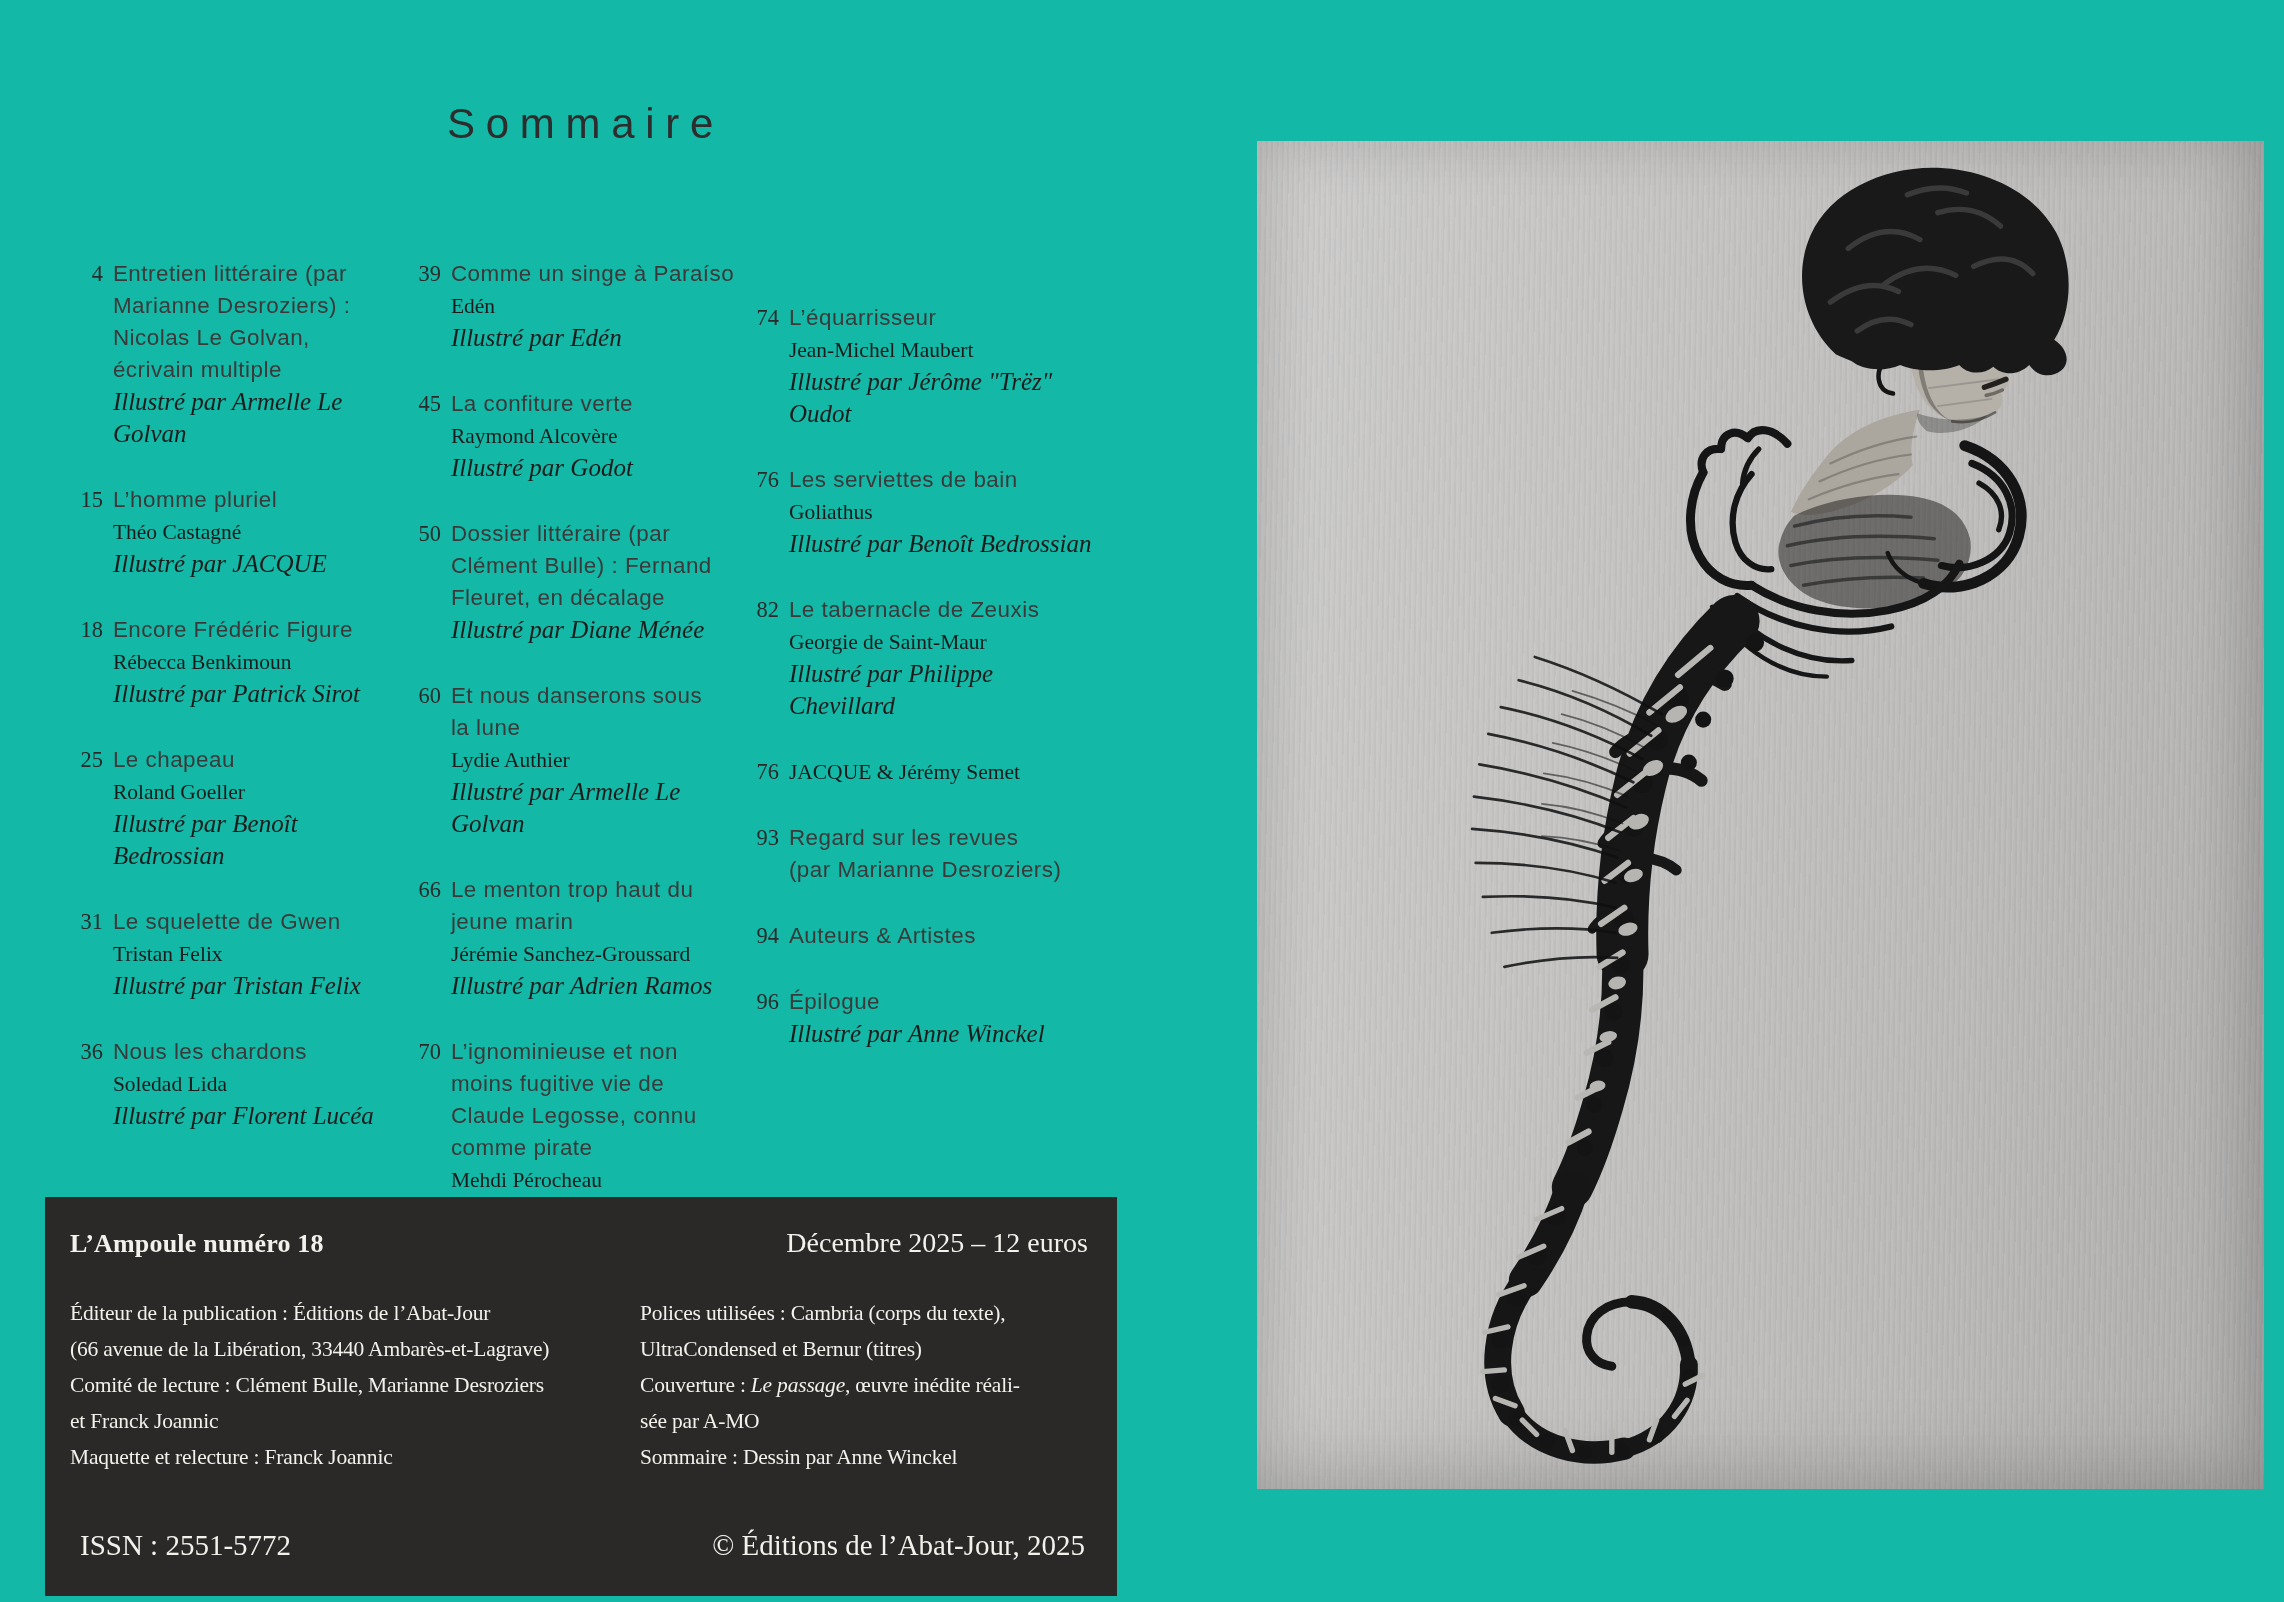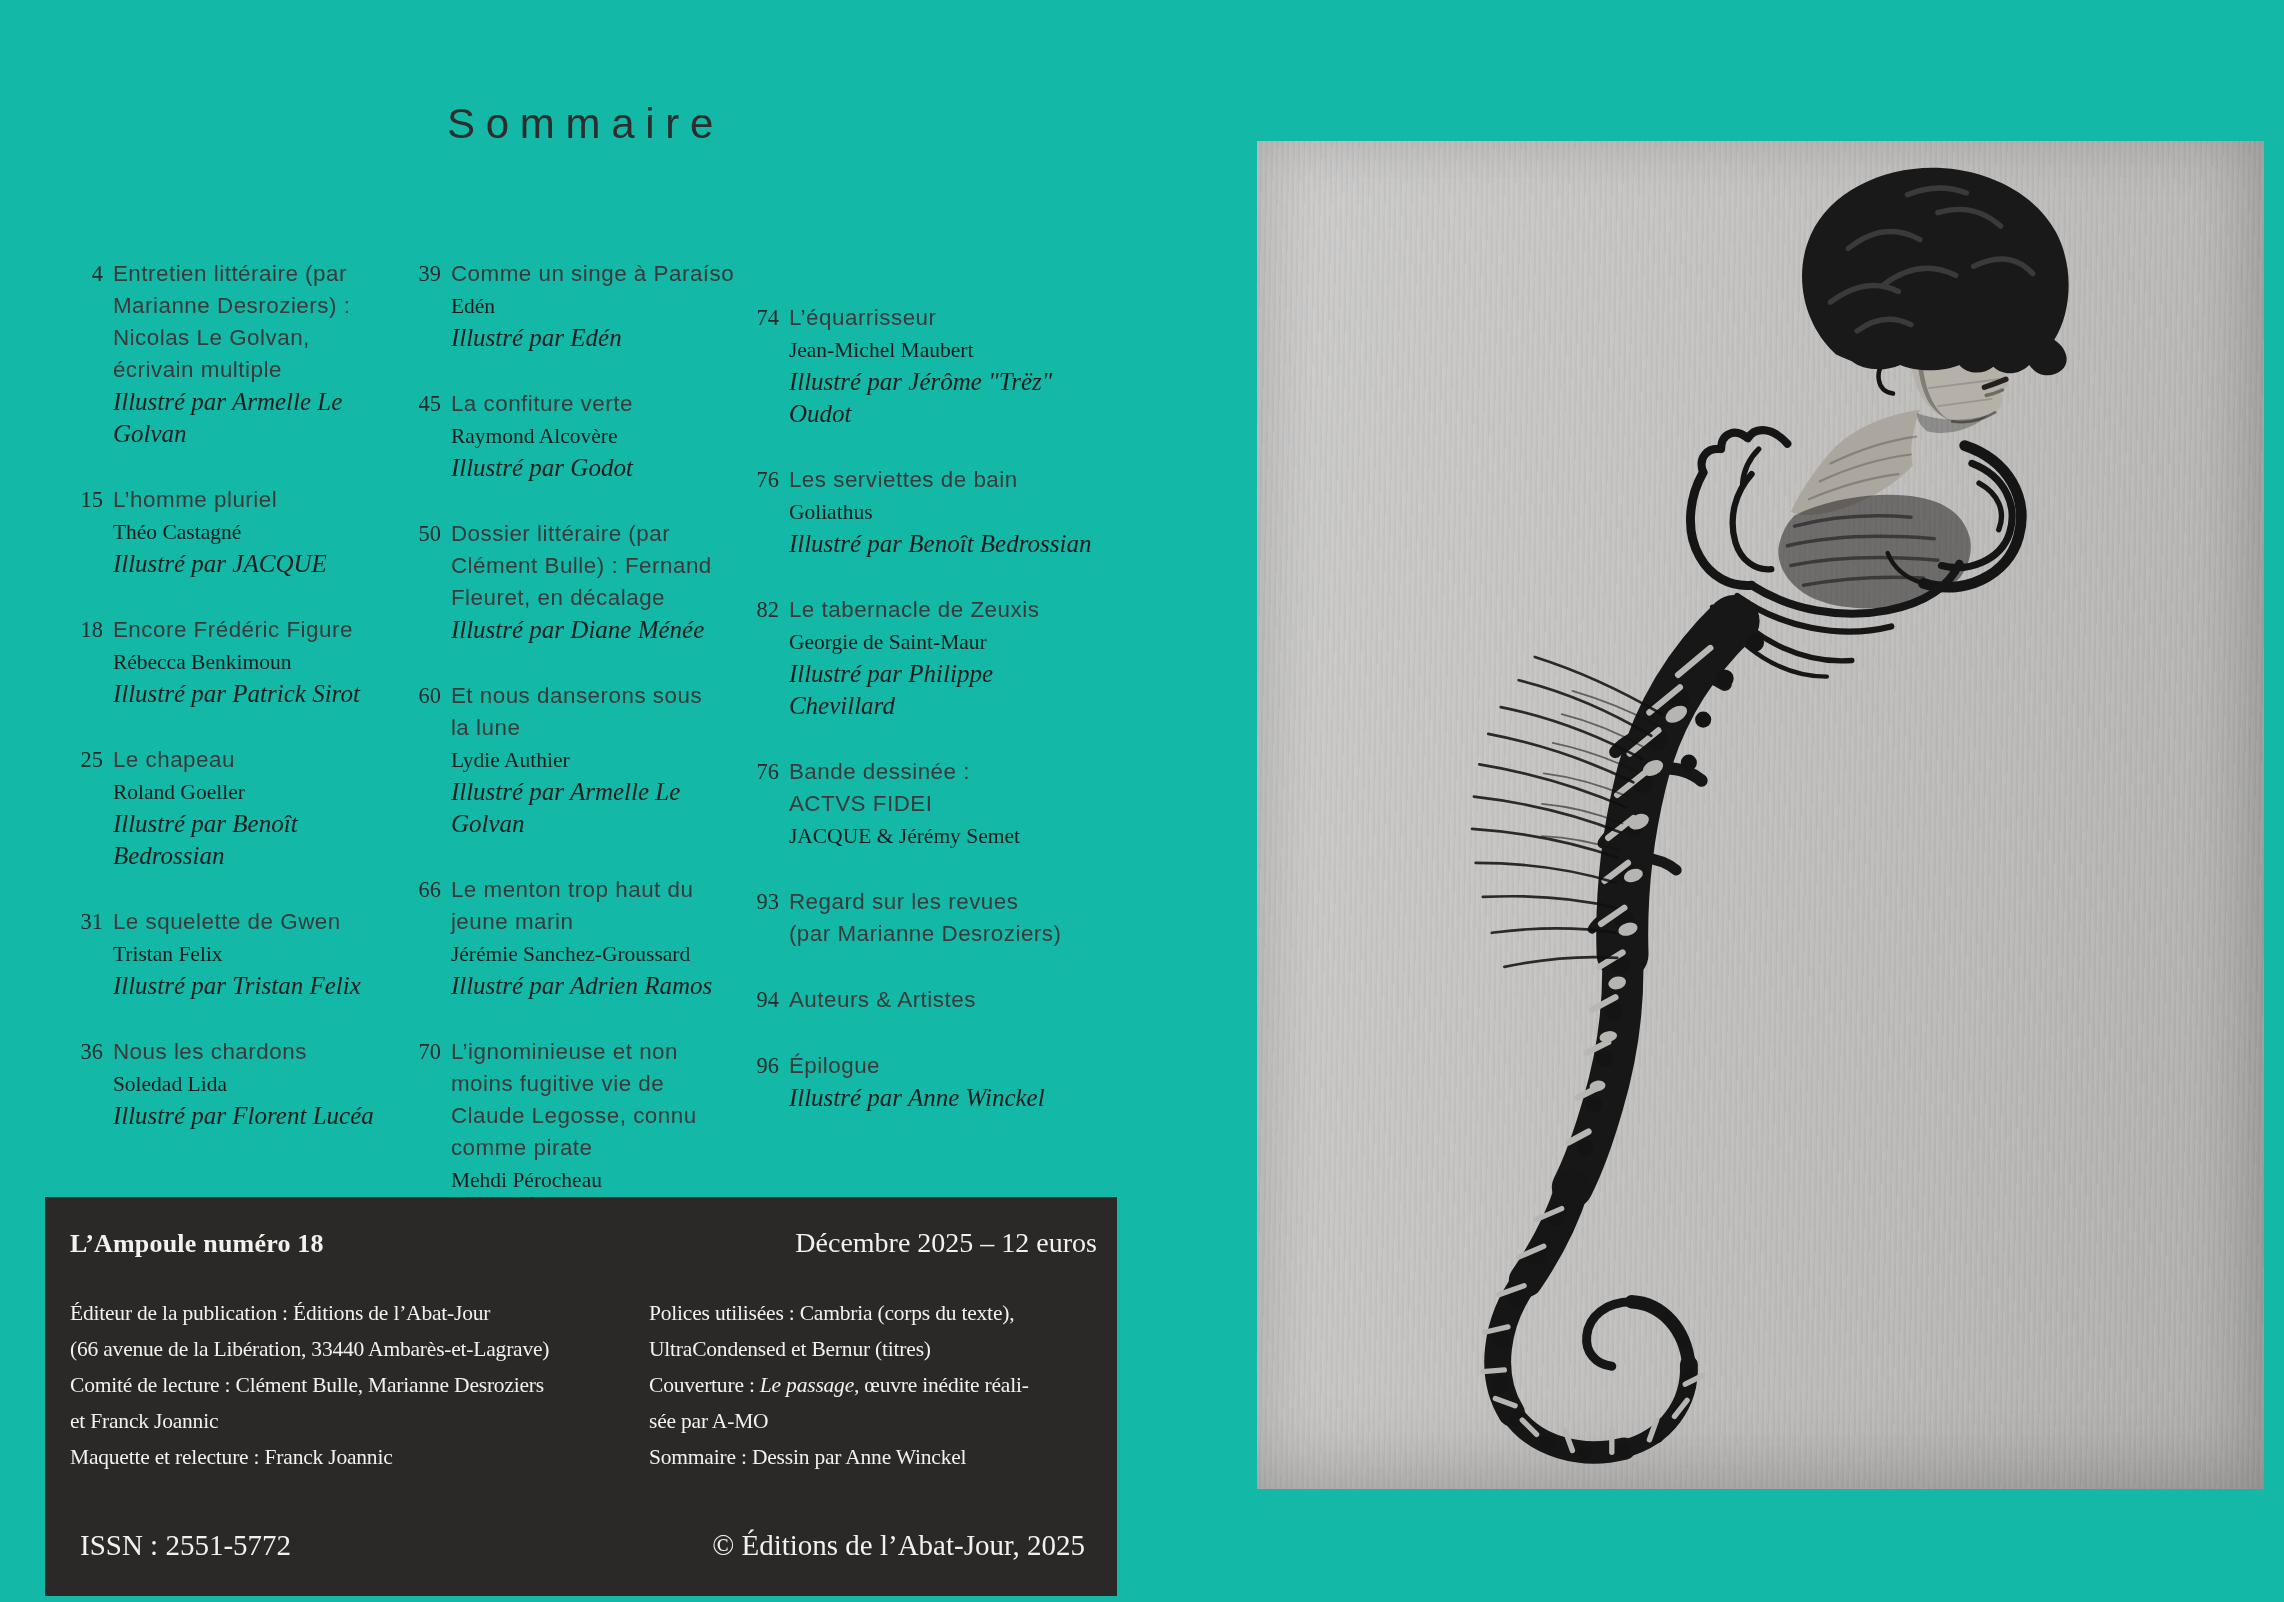--- a/index.html
+++ b/index.html
@@ -21,21 +21,21 @@
     font-family:"Liberation Serif",serif;font-size:22.4px;line-height:32px;color:#2a2a2a;}
   .eb{margin-left:9.9px;min-width:0;}
   .t{font-family:"Liberation Sans",sans-serif;font-size:22.4px;line-height:32px;
      letter-spacing:0.5px;color:#3a3a3a;white-space:pre-line;}
   .a{font-family:"Liberation Serif",serif;font-size:21.5px;line-height:32px;color:#1c1c1c;}
   .i{font-family:"Liberation Serif",serif;font-style:italic;font-size:25px;line-height:32px;
      color:#1c1c1c;white-space:pre-line;}
 
   
   .colophon{position:absolute;left:45px;top:1197px;width:1072px;height:399px;
-    background:#2a2927;color:#f2f1ec;box-sizing:border-box;padding:30px 20px 0 25px;}
+    background:#2a2927;color:#f2f1ec;box-sizing:border-box;padding:30px 29px 0 25px;}
   .colo-head{display:flex;justify-content:space-between;align-items:baseline;}
   .colo-issue{font-size:26px;font-weight:bold;letter-spacing:0.2px;}
   .colo-date{font-size:28px;}
   .colo-info{display:flex;margin-top:36px;}
   .colo-left{flex:none;width:537px;}
   .colo-right{width:448px;margin-left:auto;}
   .cl{font-size:21.5px;line-height:36px;letter-spacing:-0.2px;white-space:nowrap;}
   .colo-bottom{position:absolute;left:35px;right:32px;bottom:34px;
     display:flex;justify-content:space-between;font-size:29px;}
   .it{font-style:italic;}
@@ -189,22 +189,20 @@
       <div class="num">82</div>
       <div class="eb">
           <div class="t">Le tabernacle de Zeuxis</div>
       <div class="a">Georgie de Saint-Maur</div>
       <div class="i">Illustré par Philippe Chevillard</div>
         </div>
     </div>
     <div class="entry">
       <div class="num">76</div>
       <div class="eb">
-          <div class="t">Bande dessinée :
-ACTVS FIDEI</div>
       <div class="a">JACQUE &amp; Jérémy Semet</div>
       </div>
     </div>
     <div class="entry">
       <div class="num">93</div>
       <div class="eb">
           <div class="t">Regard sur les revues
 (par Marianne Desroziers)</div>
 
       </div>

